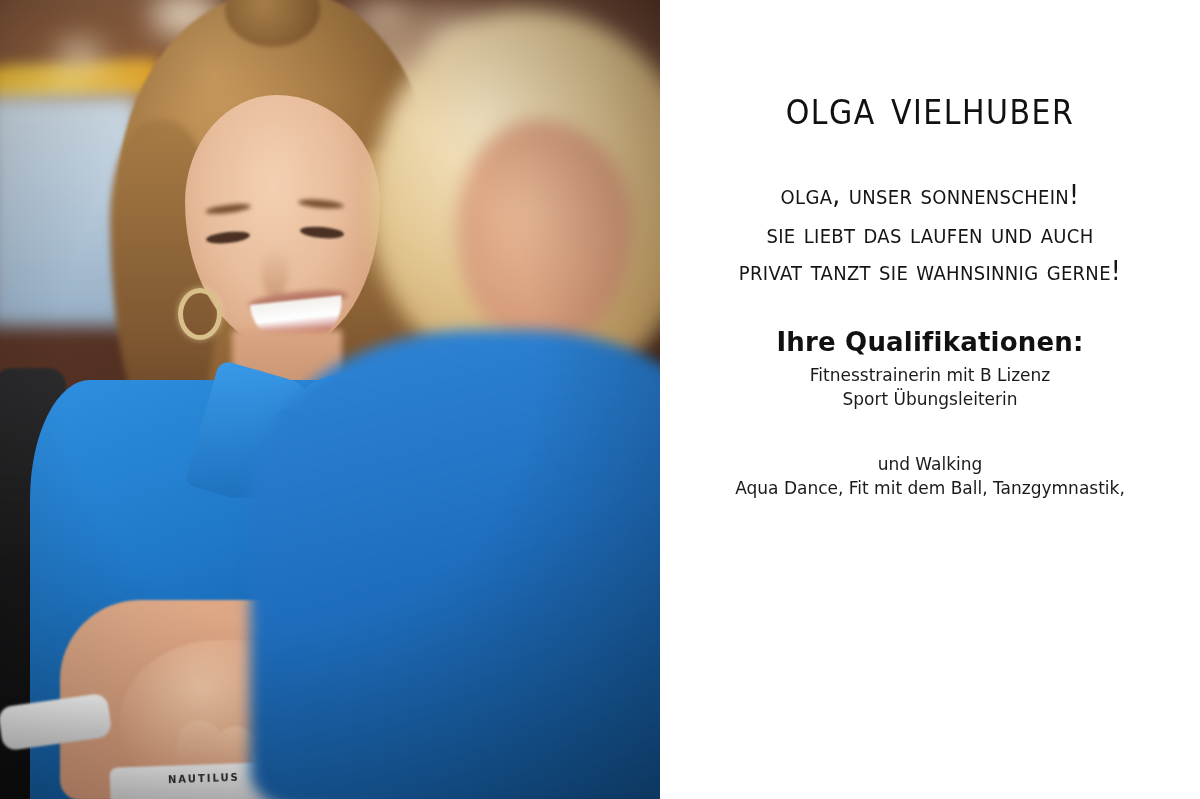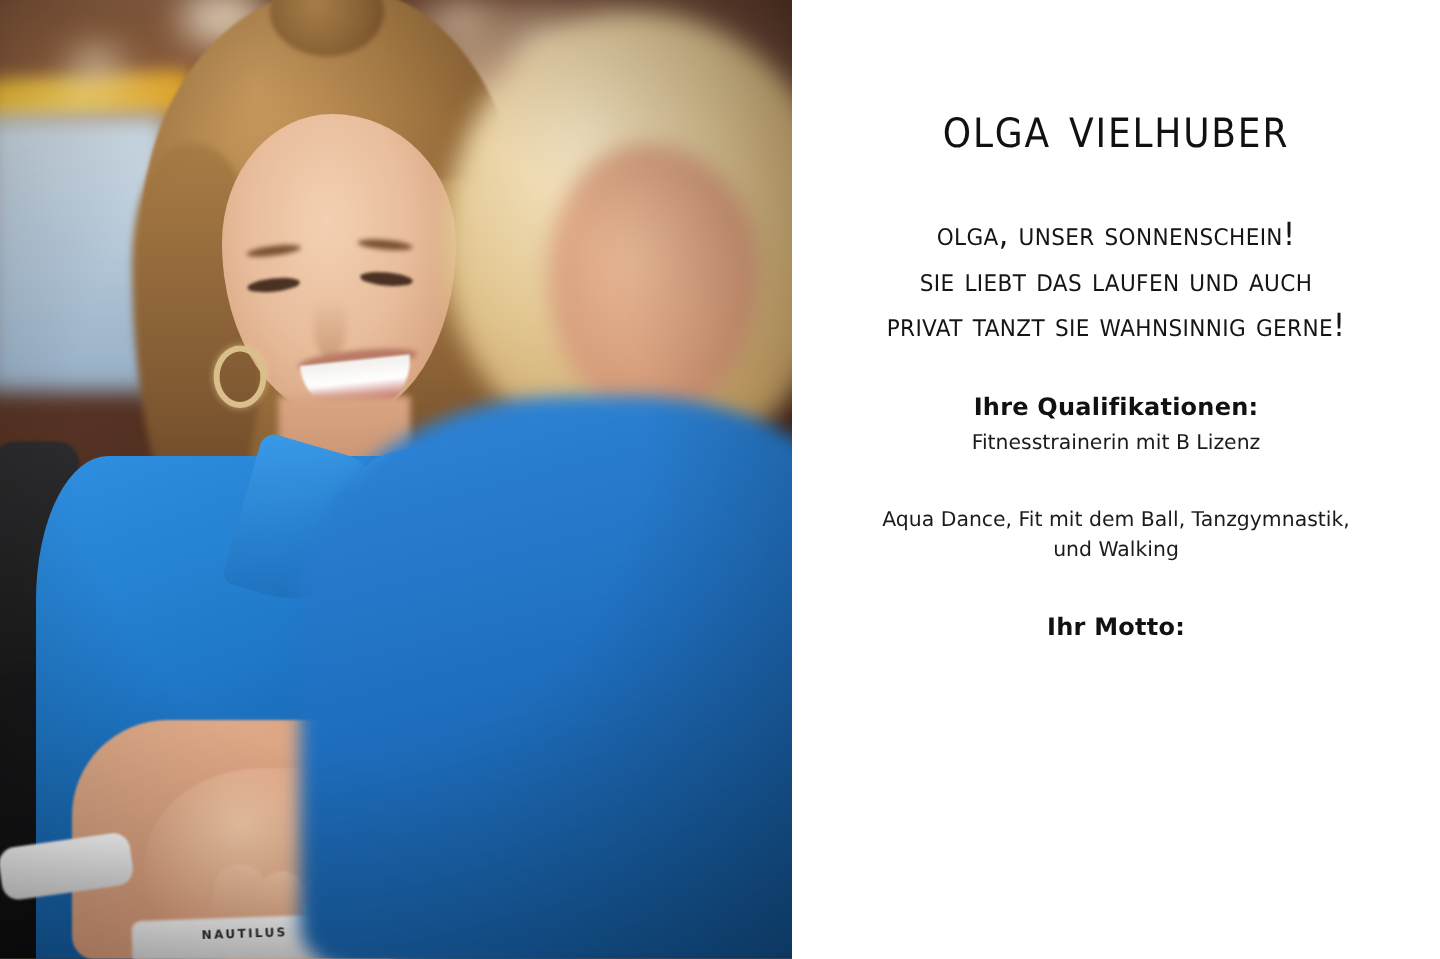--- a/index.html
+++ b/index.html
@@ -307,21 +307,21 @@
     font-size: 25px;
     line-height: 1.42;
     font-variant: small-caps;
     text-transform: lowercase;
     letter-spacing: .3px;
     color: #151515;
     transform: scaleY(1.06);
   }
   .section { margin-top: 40px; }
   .section-head {
-    font-size: 20px;
+    font-size: 26px;
     font-weight: 700;
     letter-spacing: .2px;
     color: #111;
     margin-bottom: 6px;
   }
   .section-line {
     font-size: 17px;
     line-height: 1.45;
     color: #1b1b1b;
     text-align: center;
@@ -399,25 +399,25 @@
 
     <div class="intro">
       <div>Olga, unser sonnenschein!</div>
       <div>Sie Liebt das Laufen und auch</div>
       <div>privat Tanzt Sie wahnsinnig gerne!</div>
     </div>
 
     <div class="section">
       <div class="section-head">Ihre Qualifikationen:</div>
       <div class="section-line">Fitnesstrainerin mit B Lizenz</div>
+      <div class="section-line">Sport Übungsleiterin</div>
     </div>
 
     <div class="section">
+      <div class="section-line">und Walking</div>
       <div class="section-line">Aqua Dance, Fit mit dem Ball, Tanzgymnastik,</div>
-      <div class="section-line">und Walking</div>
     </div>
 
     <div class="section">
-      <div class="section-head motto-head">Ihr Motto:</div>
     </div>
   </div>
 
 </div>
 
 </body></html>

